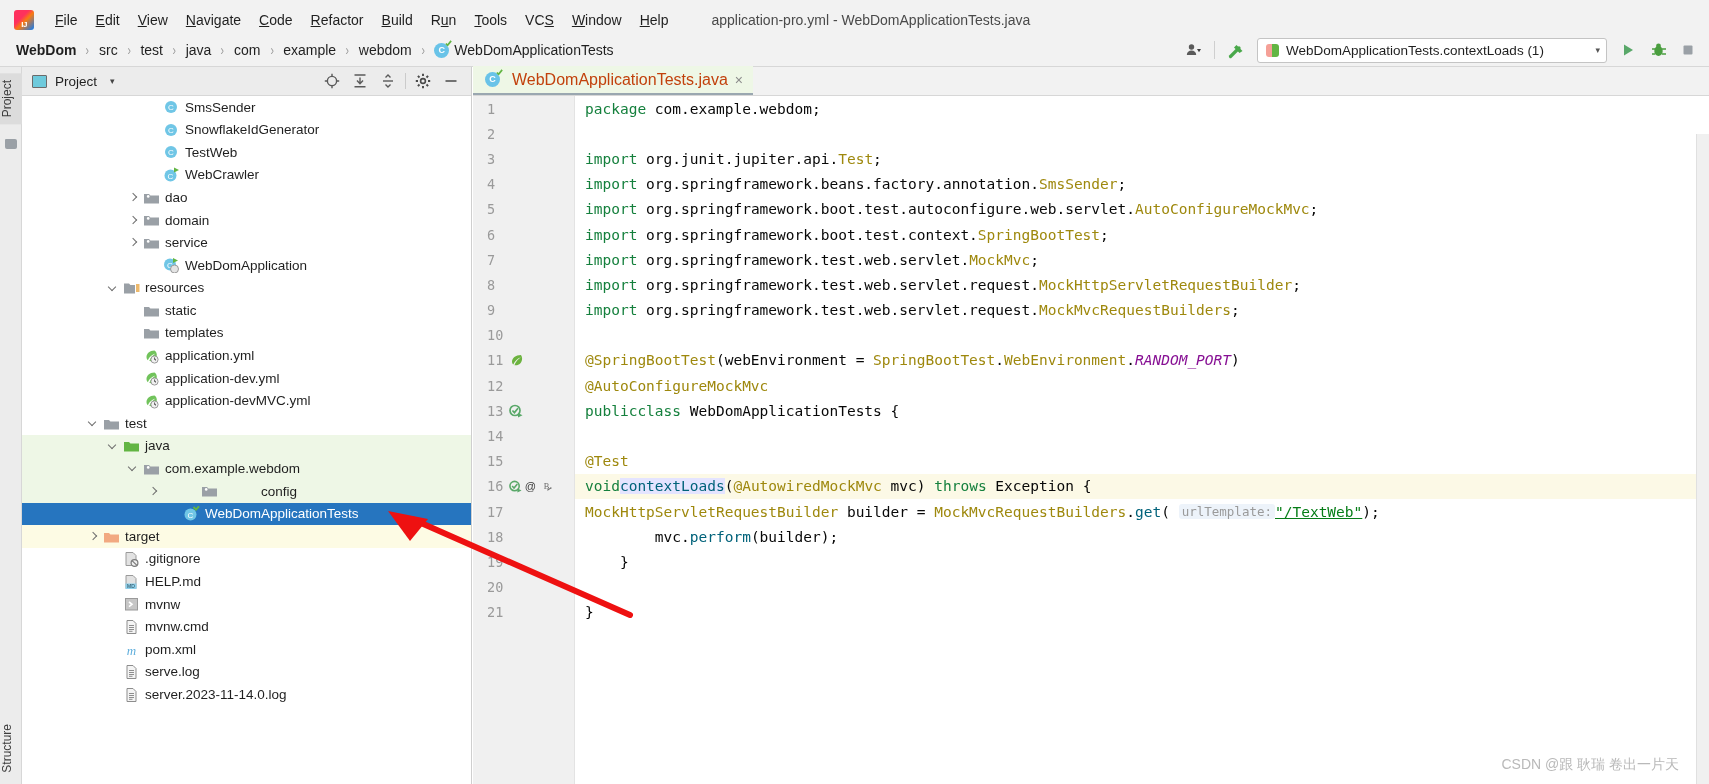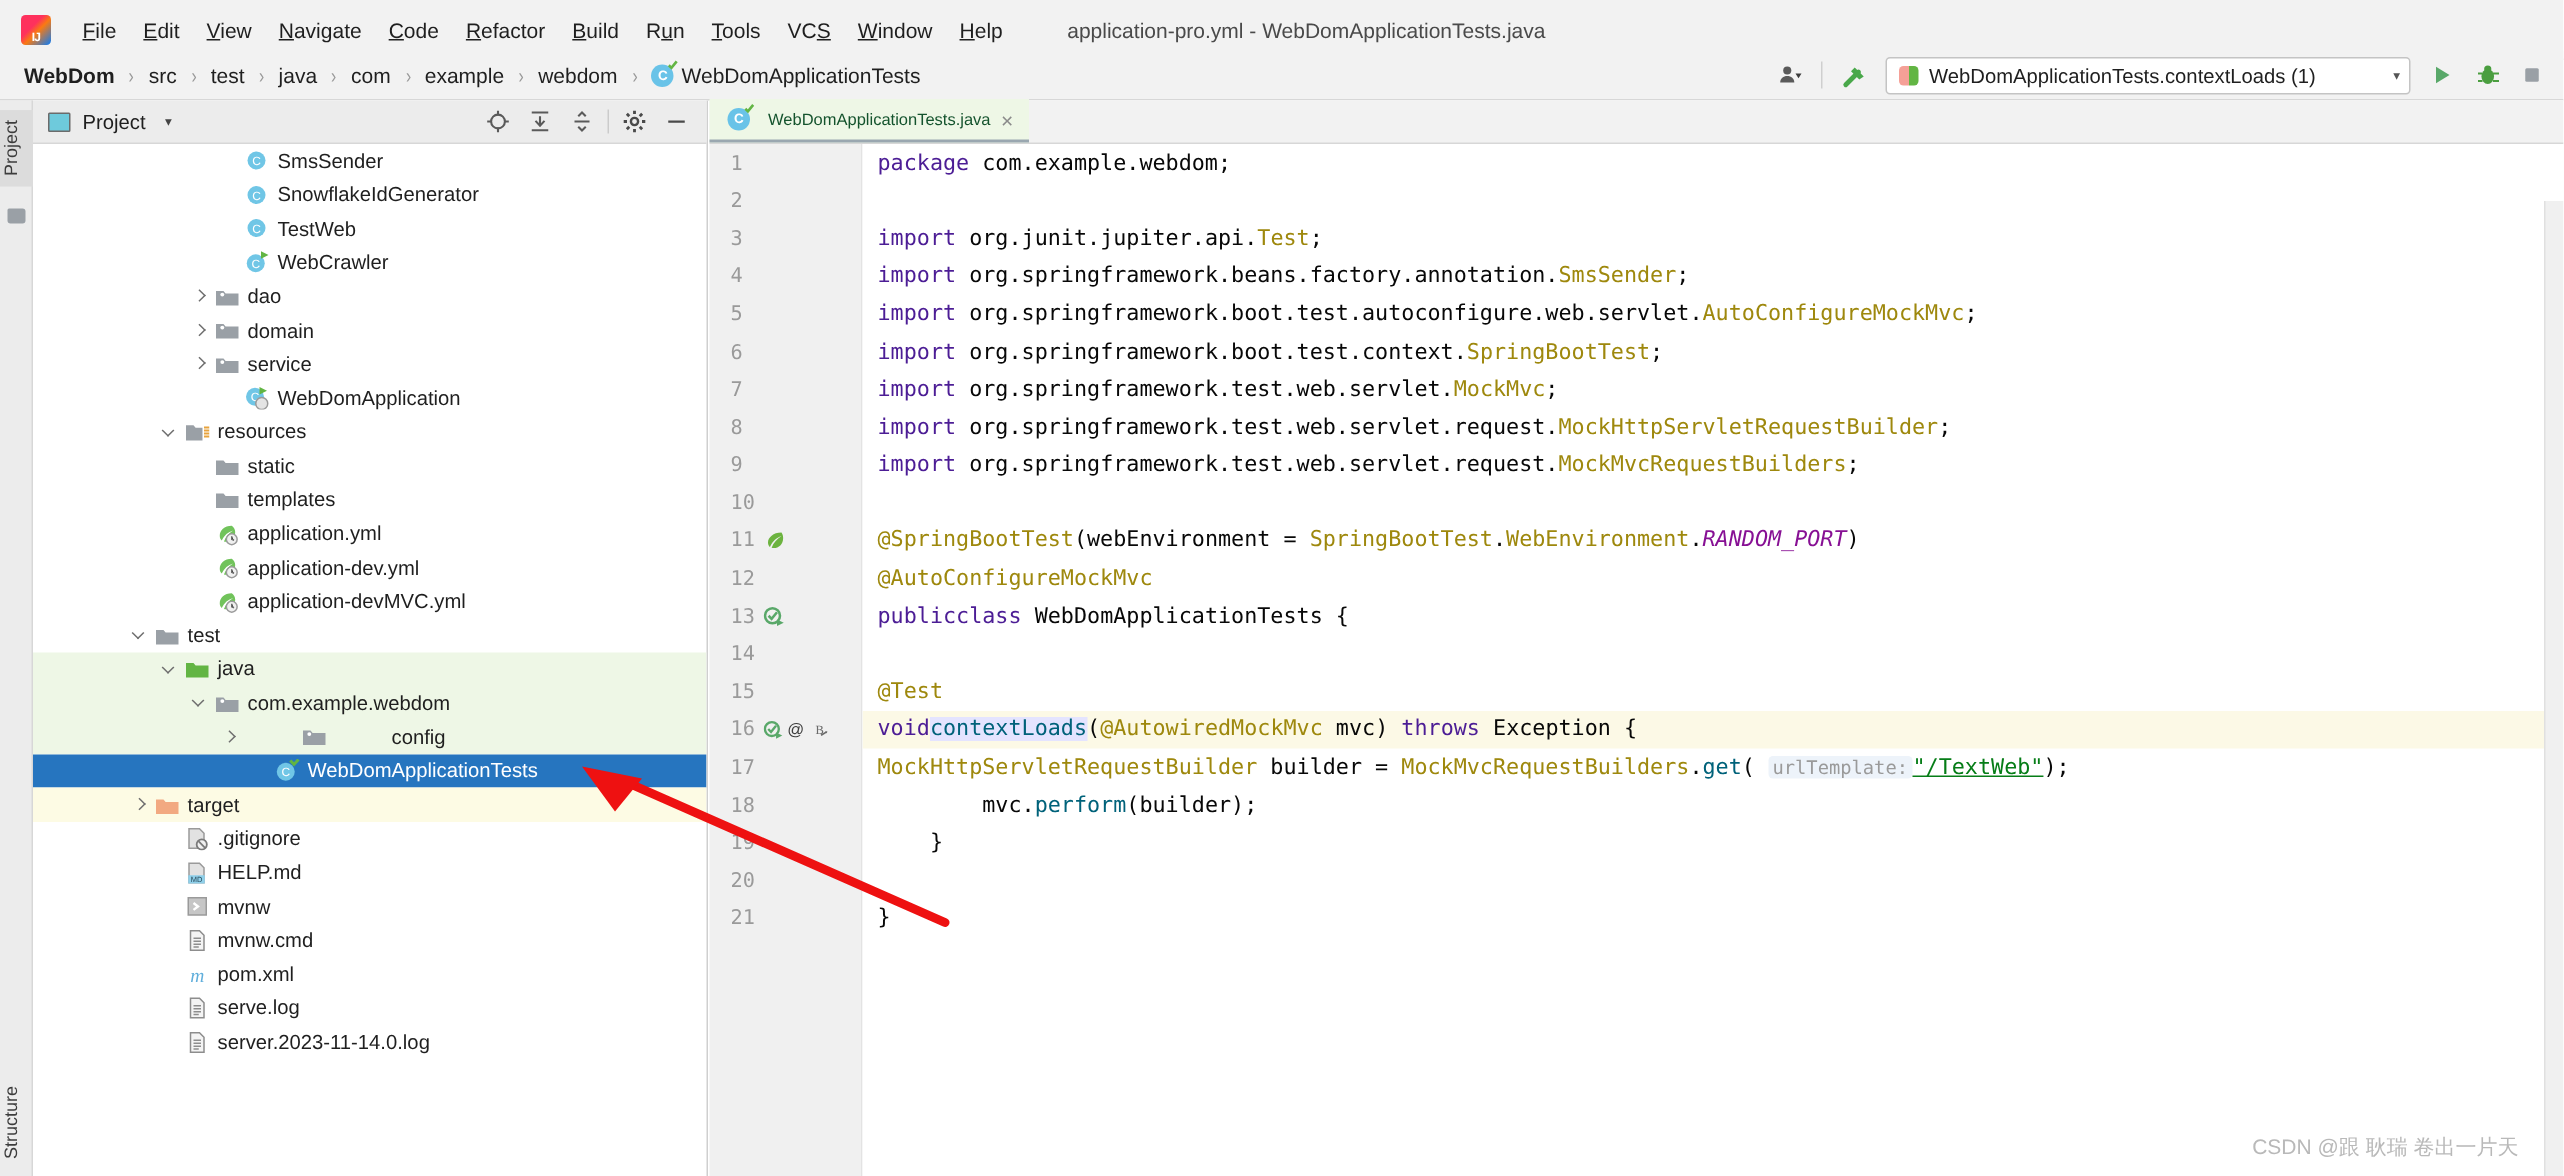--- a/index.html
+++ b/index.html
@@ -151,21 +151,21 @@
     background: #ffffff;
   }
   .tabbar {
     height: 29px; background: #f2f2f2; border-bottom: 1px solid #d7d7d7;
     display: flex; align-items: flex-end;
   }
   .etab {
     height: 29px; display: flex; align-items: center; padding: 0 10px 0 12px;
     background: #eef7e6; border-bottom: 2px solid #9aa7b0; gap: 7px;
   }
-  .etab-label { font-size: 11px; color: #14532d; }
+  .etab-label { font-size: 16px; color: #c2410c; }
   .etab-close { color: #8b8b8b; font-size: 14px; line-height: 1; }
 
   .code-wrap { position: absolute; top: 29px; left: 0; right: 0; bottom: 0; display: flex; }
   .gutter {
     width: 102px; background: #f0f0f0; flex: none; position: relative;
     border-right: 1px solid #e3e3e3;
   }
   .code-scroll { flex: 1; position: relative; background: #ffffff; overflow: hidden; }
   .cline {
     height: 25.2px; display: flex; align-items: center;
@@ -175,21 +175,21 @@
   .gline {
     height: 25.2px; display: flex; align-items: center; justify-content: flex-end;
     font-family: "DejaVu Sans Mono", monospace; font-size: 13.5px; color: #9a9a9a;
     padding-right: 6px; position: relative;
   }
   .gline .gnum { position: absolute; left: 14px; }
   .gicons { position: absolute; left: 36px; display: flex; align-items: center; gap: 2px; }
   .cline.current { background: #fcf9e6; }
 
   
-  .kw { color: #4c1d95; }
+  .kw { color: #15803d; }
   .anno { color: #9e880d; }
   .cls { color: #9e880d; }
   .str-link { color: #067d17; text-decoration: underline; }
   .const { color: #871094; font-style: italic; }
   .mname { color: #00627a; }
   .hl-ref { background: #e4e4ff; }
   .hint {
     background: #edf3fa; color: #9a9a9a; font-size: 12.5px; border-radius: 3px;
     padding: 0 3px; font-family: "DejaVu Sans Mono", monospace;
   }

